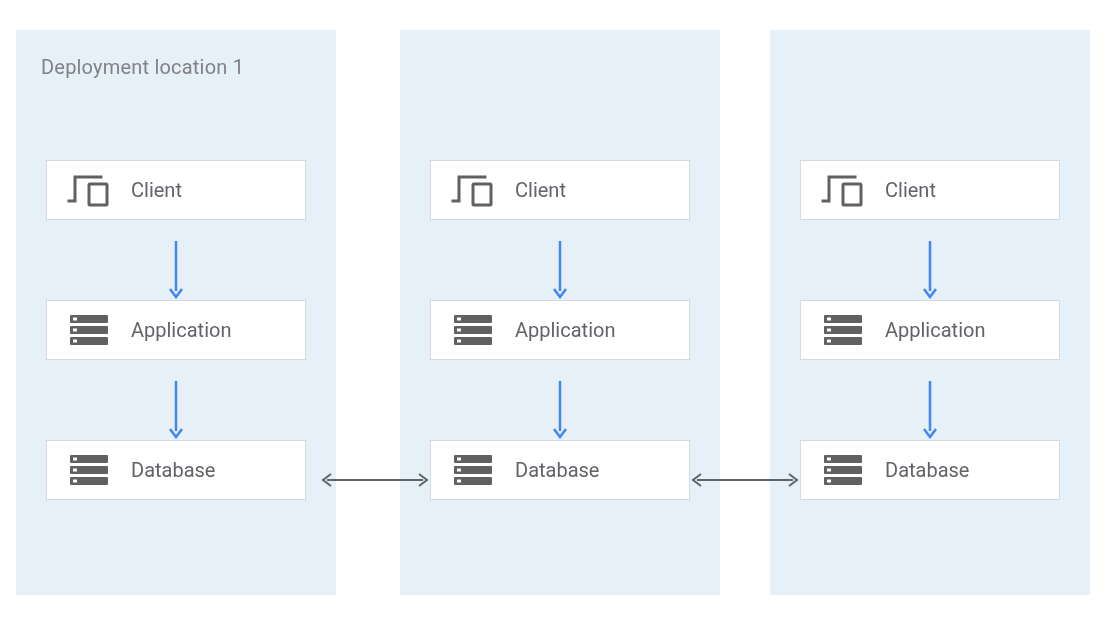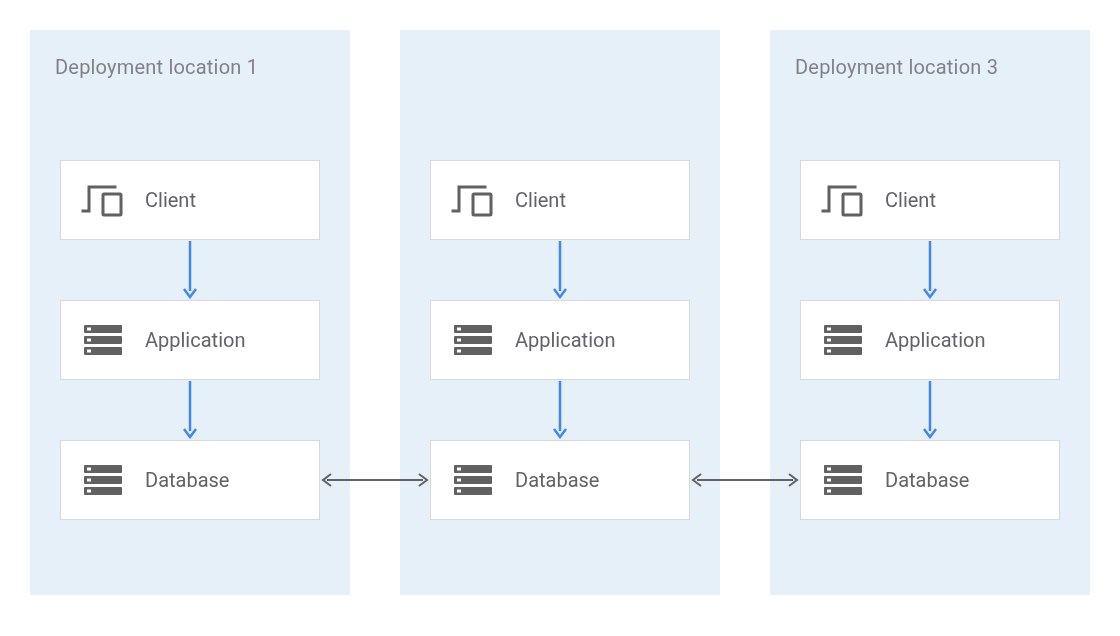--- a/index.html
+++ b/index.html
@@ -30,21 +30,21 @@
     font-size: 20px;
     color: #808287;
     letter-spacing: 0.2px;
   }
 
   
   .box {
     position: absolute;
     left: 30px;
     width: 260px;
-    height: 80px;
+    height: 60px;
     background: #ffffff;
     border: 1px solid #d7d9db;
     display: flex;
     align-items: center;
     box-sizing: border-box;
     padding-left: 20px;
   }
   .box .icon {
     width: 44px;
     height: 40px;
@@ -71,21 +71,21 @@
   .harrow {
     position: absolute;
     color: #5f6368;
   }
 
   svg { display: block; }
 </style>
 </head>
 <body>
 
-<div class="panel" style="left:30px;  top:30px;">
+<div class="panel" style="left:16px;  top:30px;">
   <div class="title">Deployment location 1</div>
 
   <div class="box" style="top:130px;">
     <span class="icon">
       <svg width="44" height="34" viewBox="0 0 44 34" fill="none" stroke="currentColor" stroke-width="3">
         <path d="M2 28 h6 V4 h26" stroke-linecap="square"></path>
         <rect x="22" y="11" width="18" height="21" rx="1"></rect>
       </svg>
     </span>
     <span class="label">Client</span>
@@ -183,21 +183,20 @@
         <rect x="3" y="2.5" width="4" height="3" fill="#ffffff"></rect>
         <rect x="3" y="13.5" width="4" height="3" fill="#ffffff"></rect>
         <rect x="3" y="24.5" width="4" height="3" fill="#ffffff"></rect>
       </svg>
     </span>
     <span class="label">Database</span>
   </div>
 </div>
 
 <div class="panel" style="left:770px; top:30px;">
-  <div class="title">Deployment location 3</div>
 
   <div class="box" style="top:130px;">
     <span class="icon">
       <svg width="44" height="34" viewBox="0 0 44 34" fill="none" stroke="currentColor" stroke-width="3">
         <path d="M2 28 h6 V4 h26" stroke-linecap="square"></path>
         <rect x="22" y="11" width="18" height="21" rx="1"></rect>
       </svg>
     </span>
     <span class="label">Client</span>
   </div>

